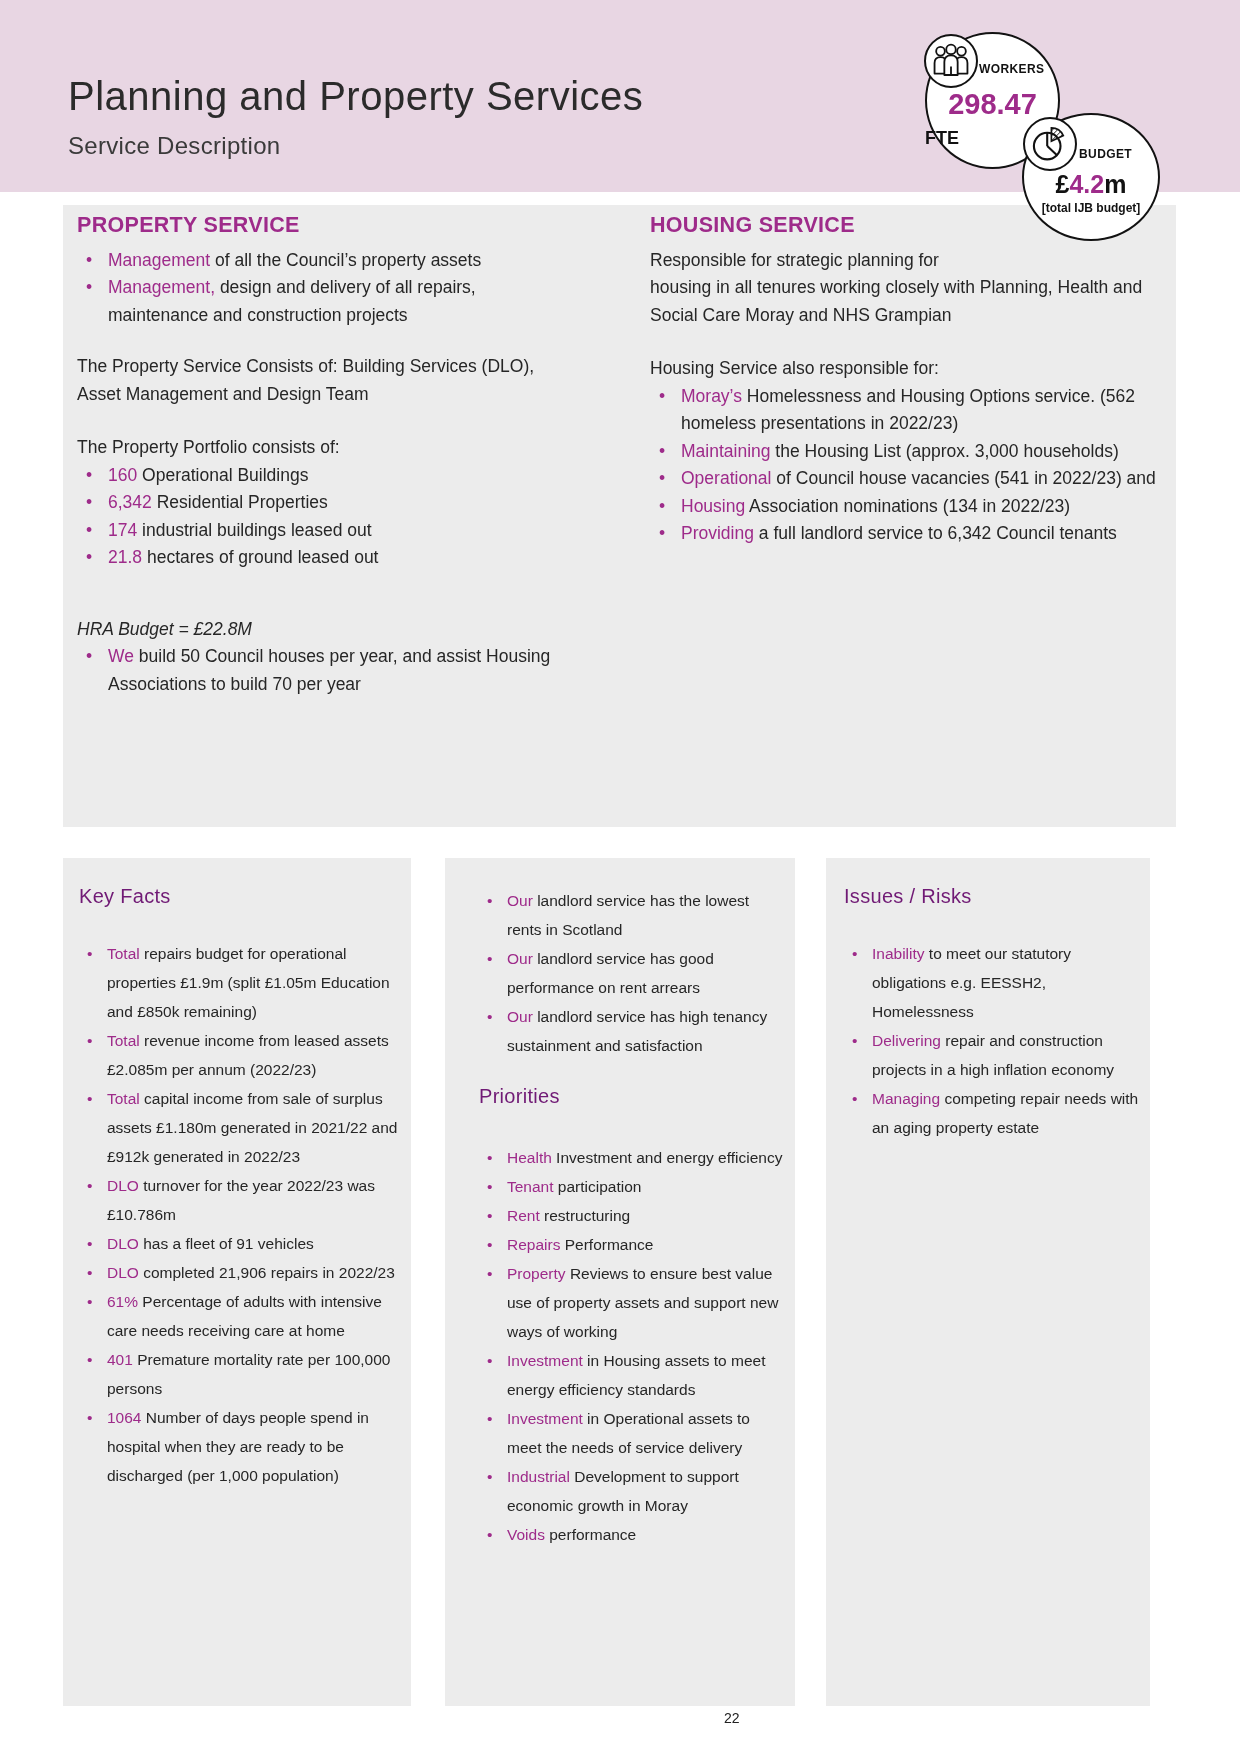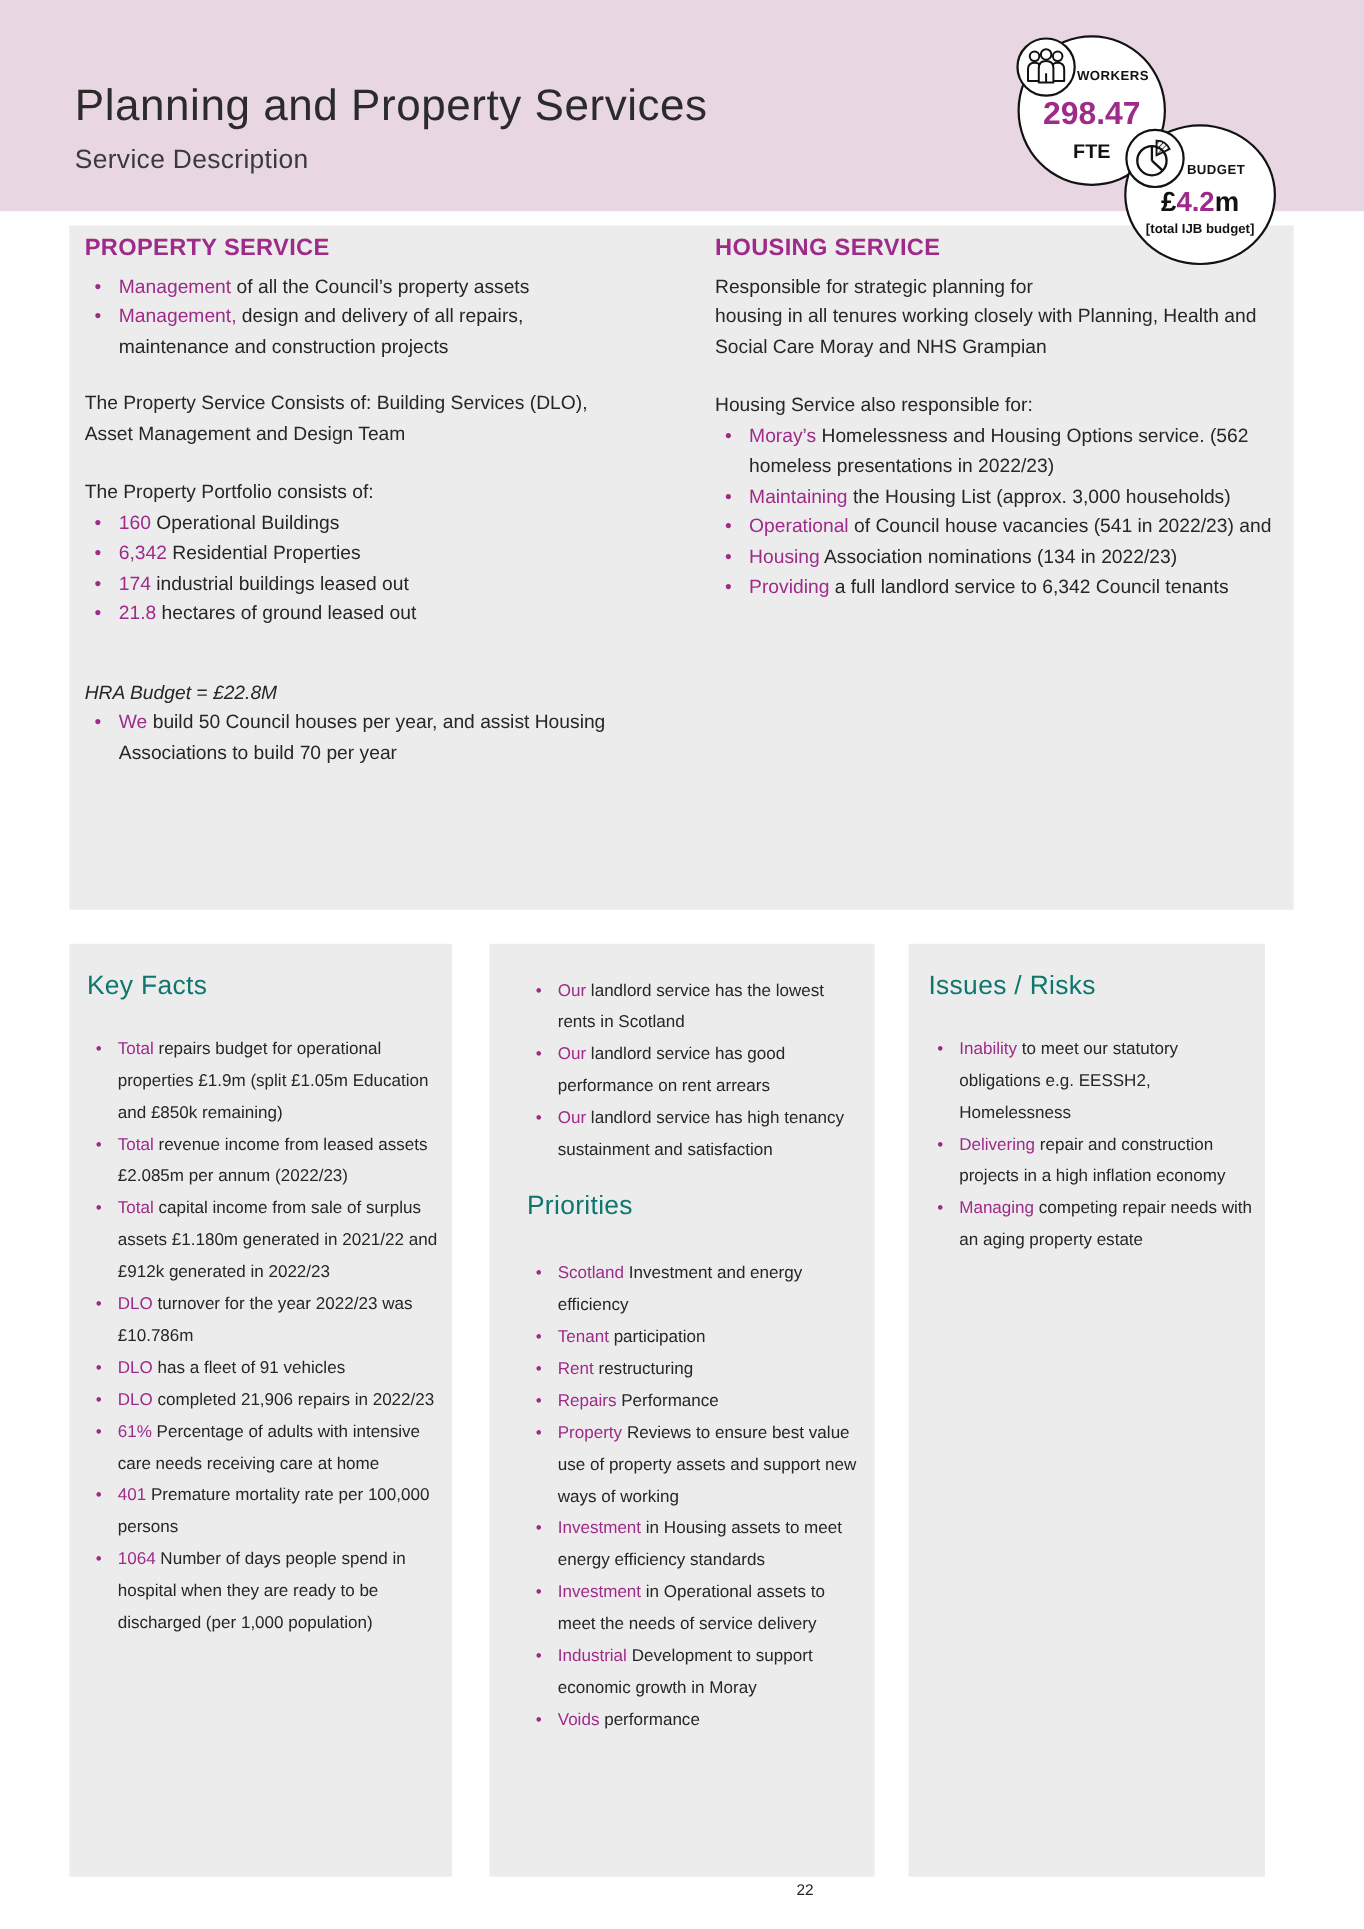--- a/index.html
+++ b/index.html
@@ -23,21 +23,21 @@
   .circle{position:absolute;background:#fff;border:2.5px solid #121212;border-radius:50%;}
   .c-workers{left:925px;top:32px;width:135px;height:137px;z-index:3;}
   .c-budget{left:1022px;top:113px;width:138px;height:128px;z-index:5;}
   .c-icon{position:absolute;background:#fff;border:2.5px solid #121212;border-radius:50%;width:54px;height:54px;display:flex;align-items:center;justify-content:center;}
   .ci-workers{left:924px;top:34px;z-index:6;}
   .ci-budget{left:1023px;top:117px;z-index:7;}
   .badge-label{position:absolute;font-size:12px;font-weight:700;color:#121212;letter-spacing:.4px;z-index:6;}
   .bl-workers{left:979px;top:62px;}
   .bl-budget{left:1079px;top:147px;}
   .fte-value{position:absolute;left:925px;top:88px;width:135px;text-align:center;font-size:29px;font-weight:700;color:var(--accent);z-index:4;}
-  .fte-unit{position:absolute;left:925px;top:128px;width:135px;text-align:center;font-size:18px;font-weight:700;color:#121212;z-index:4;}
+  .fte-unit{position:absolute;left:925px;top:128px;width:135px;font-size:18px;font-weight:700;color:#121212;z-index:4;}
   .budget-amount{position:absolute;left:1022px;top:170px;width:138px;text-align:center;font-size:25px;font-weight:700;color:#121212;z-index:6;}
   .budget-amount .lead{color:var(--accent);}
   .budget-note{position:absolute;left:1016px;top:201px;width:150px;text-align:center;font-size:12px;font-weight:700;color:#121212;z-index:6;}
 
   
   .panel{position:absolute;background:var(--panel);}
   .p-top{left:63px;top:205px;width:1113px;height:622px;z-index:1;}
   .p-facts{left:63px;top:858px;width:348px;height:848px;padding:24px 12px 0 16px;}
   .p-mid{left:445px;top:858px;width:350px;height:848px;padding:28px 8px 0 34px;}
   .p-issues{left:826px;top:858px;width:324px;height:848px;padding:24px 10px 0 18px;}
@@ -55,21 +55,21 @@
   
   ul.blist{list-style:none;}
   ul.blist li{position:relative;padding-left:31px;}
   ul.blist li::before{content:"•";position:absolute;left:9px;top:0;color:var(--accent);}
   .lead{color:var(--accent);}
 
   
   .small{font-size:15.5px;line-height:29px;color:var(--ink);}
   .small ul.blist li{padding-left:28px;}
   .small ul.blist li::before{left:8px;}
-  .light-h{font-size:24px;font-weight:300;color:#0f766e;letter-spacing:.3px;}
+  .light-h{font-size:20px;font-weight:300;color:#701a75;letter-spacing:.3px;}
   .p-facts .light-h{margin-bottom:28px;}
   .p-issues .light-h{margin-bottom:28px;}
   .prior-h{margin-top:22px;margin-bottom:32px;}
 
   .pageno{position:absolute;left:724px;top:1710px;font-size:14px;color:#222;}
 </style>
 </head>
 <body>
 
 <div class="page">
@@ -191,21 +191,21 @@
 
         <li><span class="lead">Our</span><span> landlord service has the lowest rents in Scotland</span></li>
 
         <li><span class="lead">Our</span><span> landlord service has good performance on rent arrears</span></li>
 
         <li><span class="lead">Our</span><span> landlord service has high tenancy sustainment and satisfaction</span></li>
       </ul>
     <div class="light-h prior-h">Priorities</div>
     <ul class="blist">
 
-        <li><span class="lead">Scotland</span><span> Investment and energy efficiency</span></li>
+        <li><span class="lead">Health</span><span> Investment and energy efficiency</span></li>
 
         <li><span class="lead">Tenant</span><span> participation</span></li>
 
         <li><span class="lead">Rent</span><span> restructuring</span></li>
 
         <li><span class="lead">Repairs</span><span> Performance</span></li>
 
         <li><span class="lead">Property</span><span> Reviews to ensure best value use of property assets and support new ways of working</span></li>
 
         <li><span class="lead">Investment</span><span> in Housing assets to meet energy efficiency standards</span></li>

